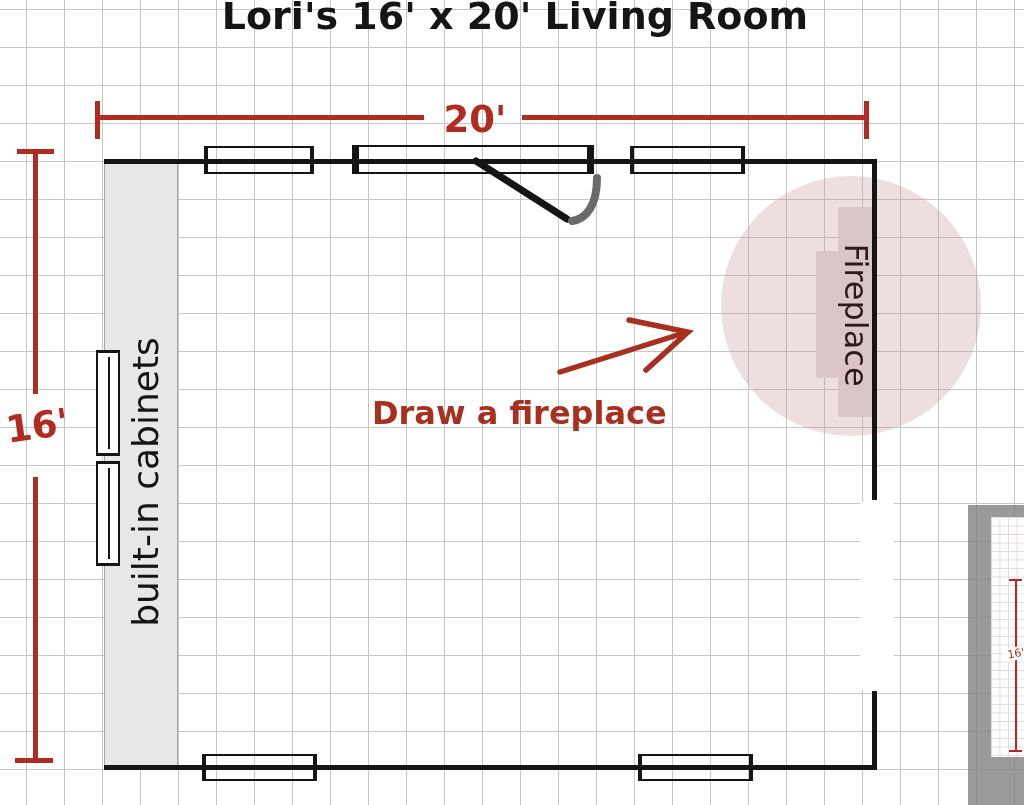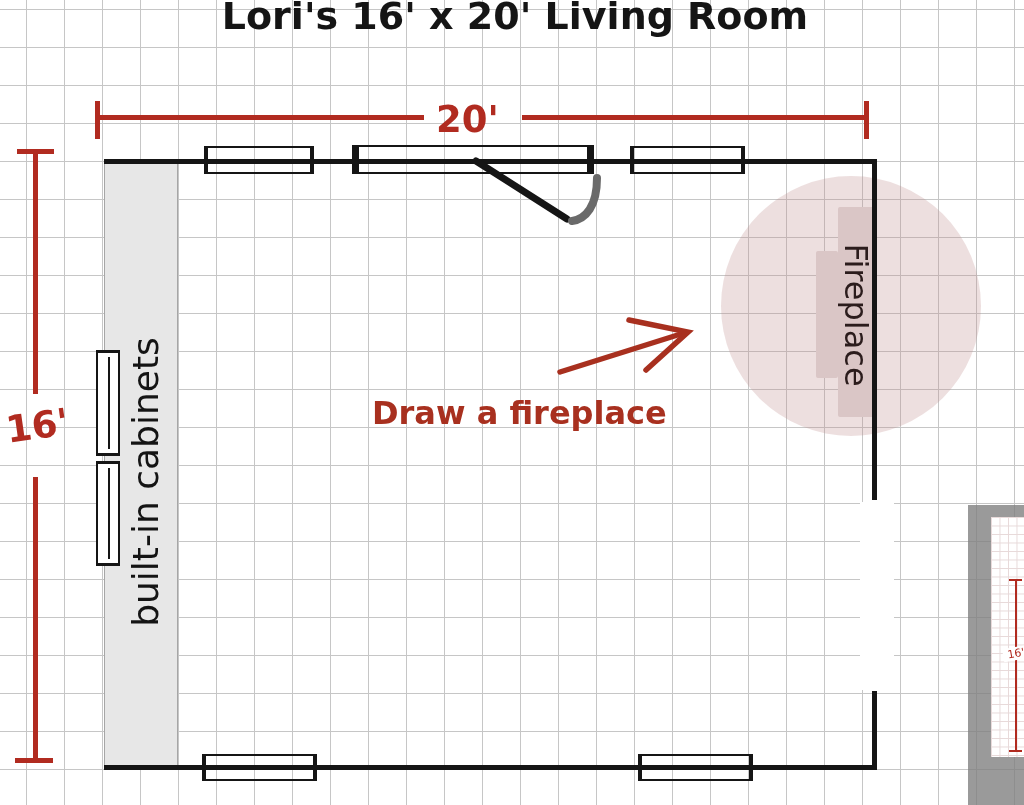--- a/index.html
+++ b/index.html
@@ -17,21 +17,21 @@
   .abs{position:absolute;}
   
   .title{left:215px;top:-6px;width:600px;font-size:38px;font-weight:700;
     color:var(--wall-black);white-space:nowrap;letter-spacing:0px;text-align:center;}
   
   .red{background:var(--dim-red);}
   .dim-top-seg1{left:97px;top:115px;width:327px;height:5px;}
   .dim-top-seg2{left:522px;top:115px;width:346px;height:5px;}
   .dim-top-tick-left{left:95px;top:101px;width:5px;height:38px;}
   .dim-top-tick-right{left:864px;top:101px;width:5px;height:38px;}
-  .dim-top-label{left:436px;top:98px;width:78px;text-align:left;font-size:37px;
+  .dim-top-label{left:436px;top:98px;width:78px;text-align:center;font-size:37px;
     color:var(--dim-red);font-weight:600;}
   .dim-left-seg1{left:33px;top:151px;width:5px;height:243px;}
   .dim-left-seg2{left:33px;top:477px;width:5px;height:285px;}
   .dim-left-tick-top{left:17px;top:149px;width:37px;height:5px;}
   .dim-left-tick-bottom{left:15px;top:758px;width:38px;height:5px;}
   .dim-left-label{left:6px;top:405px;width:56px;text-align:center;font-size:37px;
     color:var(--dim-red);font-weight:600;transform:rotate(-8deg);}
   
   .highlight-circle{left:721px;top:176px;width:260px;height:260px;border-radius:50%;
     background:var(--highlight-pink);}

